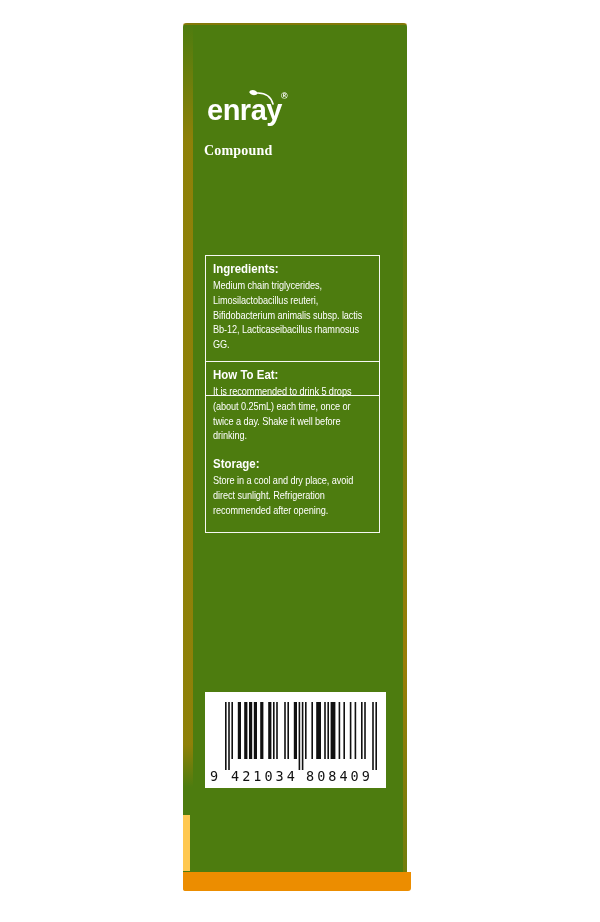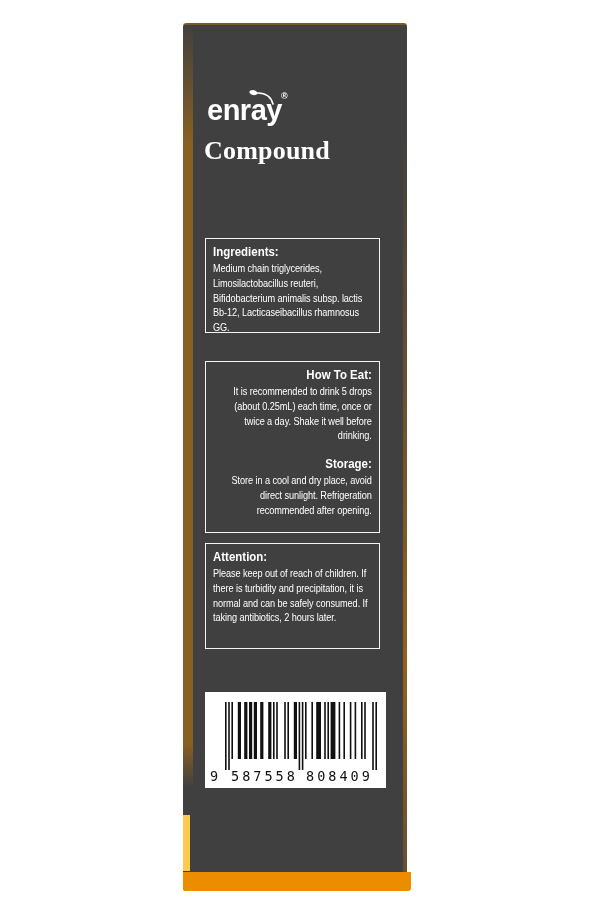--- a/index.html
+++ b/index.html
@@ -5,21 +5,21 @@
   html,body { margin:0; padding:0; }
   body {
     width:600px; height:922px; position:relative;
     background:#ffffff; overflow:hidden;
     font-family:"Liberation Sans", sans-serif;
   }
 
   
   .box {
     position:absolute; left:183px; top:23px; width:224px; height:868px;
-    background:#404040; border-radius:4px;
+    background:#4d7c0f; border-radius:4px;
   }
   .top-edge {
     position:absolute; left:0; right:0; top:0; height:2px;
     background:rgba(198,118,0,.45); border-radius:3px 3px 0 0;
   }
   .side-left {
     position:absolute; left:0; top:0; bottom:19px; width:10px;
     background:linear-gradient(180deg,
       rgba(222,134,0,0) 0%, rgba(222,134,0,.45) 14%,
       rgba(222,134,0,.45) 85%, rgba(222,134,0,0) 90%);
@@ -43,31 +43,31 @@
   .logo-text {
     font-size:29px; font-weight:bold; letter-spacing:-.5px; line-height:46px;
   }
   .leaf { position:absolute; left:41px; top:2px; }
   .reg { position:absolute; left:74px; top:4px; font-size:9px; font-weight:bold; }
 
   
   .title {
     position:absolute; left:21px; top:114px; width:190px; color:#fff;
     font-family:"Liberation Serif", serif; font-weight:bold;
-    font-size:26px; line-height:28.5px; letter-spacing:.2px;
+    font-size:14px; line-height:28.5px; letter-spacing:.2px;
   }
 
   
   .panel {
     position:absolute; left:22px; width:175px; box-sizing:border-box;
     border:1.5px solid rgba(255,255,255,.95);
     padding:5px 7px; color:#fff;
   }
-  #panel-ingredients { top:215px; height:95px; }
-  #panel-usage      { top:338px; height:172px;text-align:right; }
+  #panel-ingredients { top:232px; height:141px; }
+  #panel-usage      { top:338px; height:172px; }
   #panel-attention  { top:520px; height:106px; }
 
   .condense { transform:scaleX(.85); transform-origin:0 0; width:117.5%; }
   .h  { font-size:13.5px; font-weight:bold; margin:0 0 2px 0; letter-spacing:0; }
   .b  { font-size:10.8px; line-height:14.8px; letter-spacing:-.1px; }
   .group + .group { margin-top:13px; }
 
   
   .barcode-label {
     position:absolute; left:22px; top:669px; width:181px; height:96px;
@@ -121,26 +121,20 @@
           <div class="h">How To Eat:</div>
           <div class="b">It is recommended to drink 5 drops (about 0.25mL) each time, once or twice a day. Shake it well before drinking.</div>
         </div>
         <div class="group">
           <div class="h">Storage:</div>
           <div class="b">Store in a cool and dry place, avoid direct sunlight. Refrigeration recommended after opening.</div>
         </div>
       </div>
     </div>
 
-    <div class="panel" id="panel-attention">
-      <div class="condense">
-        <div class="h">Attention:</div>
-        <div class="b">Please keep out of reach of children. If there is turbidity and precipitation, it is normal and can be safely consumed. If taking antibiotics, 2 hours later.</div>
-      </div>
-    </div>
 
     <div class="barcode-label">
       <svg class="bars" width="152" height="68" viewBox="0 0 152 68">
           <rect x="0.00" y="0" width="1.60" height="68" fill="#111111"></rect>
           <rect x="3.20" y="0" width="1.60" height="68" fill="#111111"></rect>
           <rect x="6.40" y="0" width="1.60" height="57" fill="#111111"></rect>
           <rect x="12.80" y="0" width="3.20" height="57" fill="#111111"></rect>
           <rect x="19.20" y="0" width="3.20" height="57" fill="#111111"></rect>
           <rect x="24.00" y="0" width="3.20" height="57" fill="#111111"></rect>
           <rect x="28.80" y="0" width="3.20" height="57" fill="#111111"></rect>
@@ -163,18 +157,18 @@
           <rect x="118.40" y="0" width="1.60" height="57" fill="#111111"></rect>
           <rect x="124.80" y="0" width="1.60" height="57" fill="#111111"></rect>
           <rect x="129.60" y="0" width="1.60" height="57" fill="#111111"></rect>
           <rect x="136.00" y="0" width="1.60" height="57" fill="#111111"></rect>
           <rect x="139.20" y="0" width="1.60" height="57" fill="#111111"></rect>
           <rect x="147.20" y="0" width="1.60" height="68" fill="#111111"></rect>
           <rect x="150.40" y="0" width="1.60" height="68" fill="#111111"></rect>
         </svg>
       <div class="digits">
         <span class="d-first">9</span>
-        <span class="d-left">587558</span>
+        <span class="d-left">421034</span>
         <span class="d-right">808409</span>
       </div>
     </div>
   </div>
 </div>
 
 </body></html>

